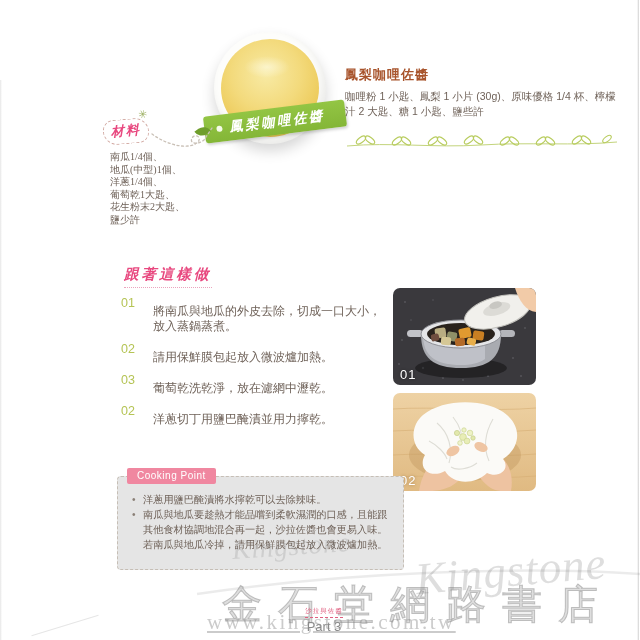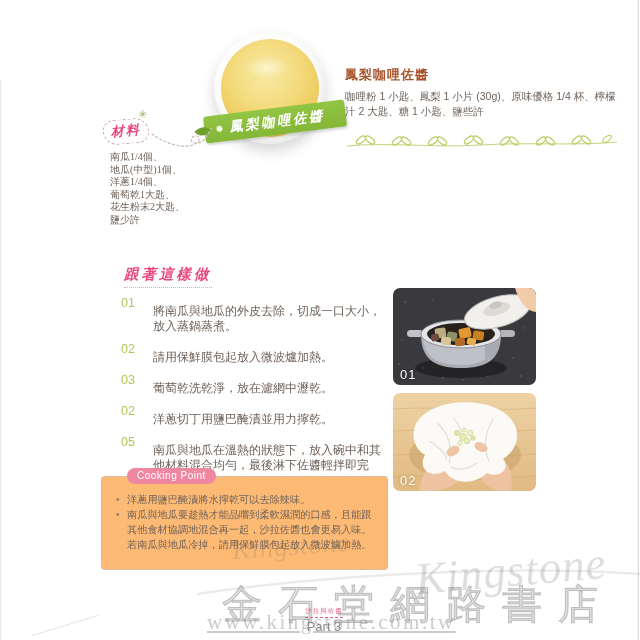--- a/index.html
+++ b/index.html
@@ -56,24 +56,24 @@
 
   
   .photo{position:absolute;left:393px;width:143px;border-radius:7px;overflow:hidden;}
   .photo1{top:288px;height:97px;}
   .photo2{top:393px;height:98px;}
   .photo .plabel{position:absolute;left:7px;bottom:3px;color:#fff;font-size:13px;letter-spacing:1px;
     text-shadow:0 0 3px rgba(0,0,0,.4);}
   .photo2 .plabel{text-shadow:0 0 3px rgba(120,80,30,.55);}
 
   
-  .cookbox{position:absolute;left:101px;top:476px;width:285px;height:92px;
-    border:1.6px dashed #c6beb5;border-radius:4px;background:#fdba74;}
+  .cookbox{position:absolute;left:117px;top:476px;width:285px;height:92px;
+    border:1.6px dashed #c6beb5;border-radius:4px;background:#e5e5e5;}
   .cookbadge{position:absolute;left:127px;top:468px;background:#f087a0;color:#fff;font-size:10px;
-    padding:2px 10px 3px;border-radius:8px;letter-spacing:.5px;}
+    padding:2px 10px 3px;border-radius:2px;letter-spacing:.5px;}
   .tips{margin:0;padding:15px 12px 0 14px;list-style:none;}
   .tips li{font-size:10.2px;line-height:15px;color:#6f6259;padding-left:11px;position:relative;}
   .tips li:before{content:"•";position:absolute;left:0;top:0;color:#8a7f76;}
 
   
   .wm{position:absolute;pointer-events:none;font-family:"Liberation Serif",serif;}
   .wm-script-sm{left:232px;top:531px;font-size:27px;font-style:italic;color:rgba(90,90,90,.16);transform:rotate(-4deg);letter-spacing:1px;}
   .wm-script-lg{left:415px;top:545px;font-size:45px;font-style:italic;color:rgba(90,90,90,.20);transform:rotate(-5deg);letter-spacing:1px;}
   .wm-store{left:222px;top:577px;font-size:40px;letter-spacing:16px;color:rgba(135,135,135,.28);
     -webkit-text-stroke:1px rgba(110,110,110,.38);white-space:nowrap;}
@@ -151,24 +151,20 @@
       <p class="tx">請用保鮮膜包起放入微波爐加熱。</p>
     </div>
     <div class="step">
       <span class="no">03</span>
       <p class="tx">葡萄乾洗乾淨，放在濾網中瀝乾。</p>
     </div>
     <div class="step">
       <span class="no">02</span>
       <p class="tx">洋蔥切丁用鹽巴醃漬並用力擰乾。</p>
     </div>
-    <div class="step">
-      <span class="no">05</span>
-      <p class="tx">南瓜與地瓜在溫熱的狀態下，放入碗中和其他材料混合均勻，最後淋下佐醬輕拌即完成。</p>
-    </div>
   </div>
 
   <div class="photo photo1">
     <svg width="143" height="97" viewBox="0 0 143 97">
       <rect width="143" height="97" fill="#3a393d"></rect>
       <g fill="#6d6d74" opacity=".55">
         <circle cx="12" cy="14" r="1"></circle>
           <circle cx="30" cy="80" r="1.2"></circle>
           <circle cx="9" cy="52" r=".9"></circle>
         <circle cx="50" cy="90" r="1"></circle>

